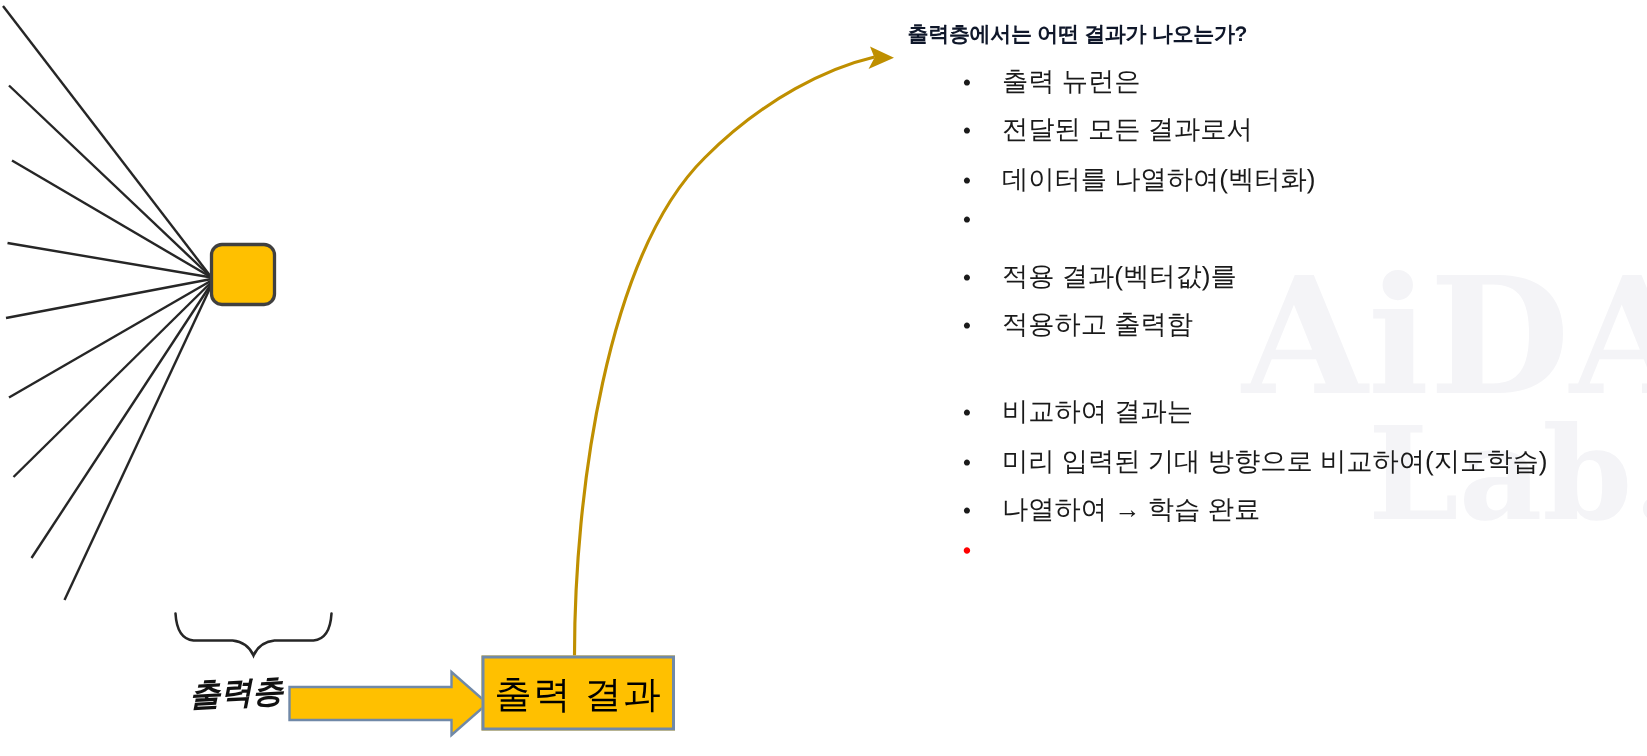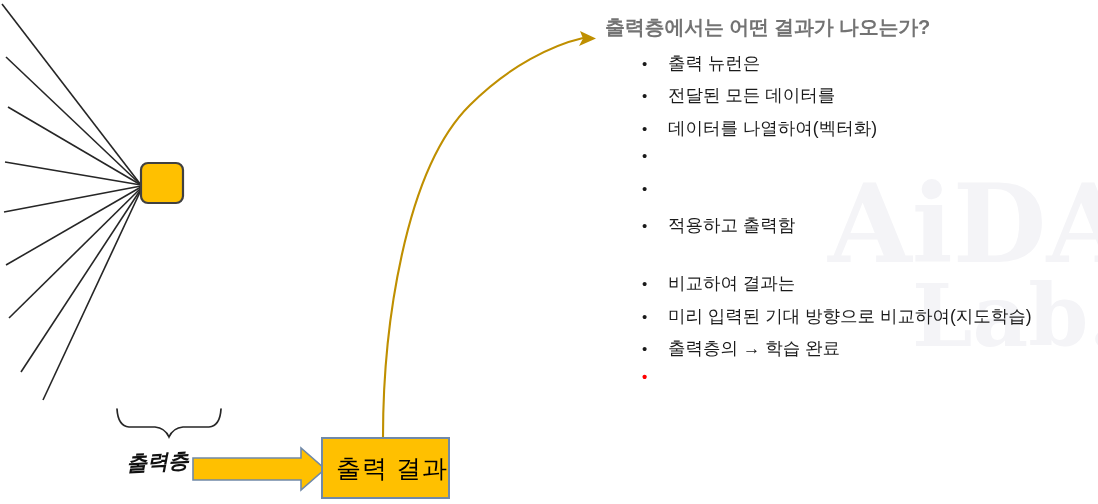--- a/index.html
+++ b/index.html
@@ -72,27 +72,27 @@
     stroke: #7089A8;
     stroke-width: 1.6;
   }
 
   
   #output-box {
     position: absolute;
     left: 321px;
     top: 437px;
     width: 129px;
-    height: 62px;
+    height: 50px;
     background: #FFC000;
     border: 2px solid #7089A8;
     box-sizing: border-box;
     display: flex;
     align-items: center;
-    justify-content: flex-end;
+    justify-content: center;
     z-index: 3;
   }
   #output-box .box-label {
     font-size: 25px;
     color: #000000;
     letter-spacing: 1px;
     white-space: nowrap;
   }
 
   
@@ -113,23 +113,23 @@
 
   
   #text-panel {
     position: absolute;
     left: 600px;
     top: 14px;
     width: 498px;
     z-index: 2;
   }
   #panel-title {
-    font-size: 20px;
-    font-weight: bold;
-    color: #737373;
+    font-size: 14px;
+    font-weight: bold;
+    color: #0f172a;
     letter-spacing: -0.2px;
     margin: 0 0 10px 5px;
     white-space: nowrap;
   }
   .bullet-group {
     list-style: none;
     margin: 0;
     padding: 0;
   }
   .bullet-item {
@@ -206,52 +206,53 @@
 
     <div id="panel-title">출력층에서는 어떤 결과가 나오는가?</div>
 
     <ul class="bullet-group">
       <li class="bullet-item">
         <span class="bullet-dot">•</span>
         <span class="bullet-text">출력 뉴런은</span>
       </li>
       <li class="bullet-item">
         <span class="bullet-dot">•</span>
-        <span class="bullet-text">전달된 모든 데이터를</span>
+        <span class="bullet-text">전달된 모든 결과로서</span>
       </li>
       <li class="bullet-item">
         <span class="bullet-dot">•</span>
         <span class="bullet-text">데이터를 나열하여(벡터화)</span>
       </li>
       <li class="bullet-item">
         <span class="bullet-dot">•</span>
       </li>
       <li class="bullet-item">
         <span class="bullet-dot">•</span>
+        <span class="bullet-text">적용 결과(벡터값)를</span>
       </li>
       <li class="bullet-item">
         <span class="bullet-dot">•</span>
         <span class="bullet-text">적용하고 출력함</span>
       </li>
     </ul>
 
     <div class="group-gap"></div>
 
     <ul class="bullet-group">
       <li class="bullet-item">
         <span class="bullet-dot">•</span>
         <span class="bullet-text">비교하여 결과는</span>
       </li>
       <li class="bullet-item">
         <span class="bullet-dot">•</span>
         <span class="bullet-text">미리 입력된 기대 방향으로 비교하여(지도학습)</span>
       </li>
       <li class="bullet-item">
         <span class="bullet-dot">•</span>
-        <span class="bullet-text">출력층의 → 학습 완료</span>
+        <span class="bullet-text">나열하여 → 학습 완료</span>
       </li>
       <li class="bullet-item emphasis">
         <span class="bullet-dot">•</span>
       </li>
     </ul>
   </div>
 
 </div>
 
 </body></html>

